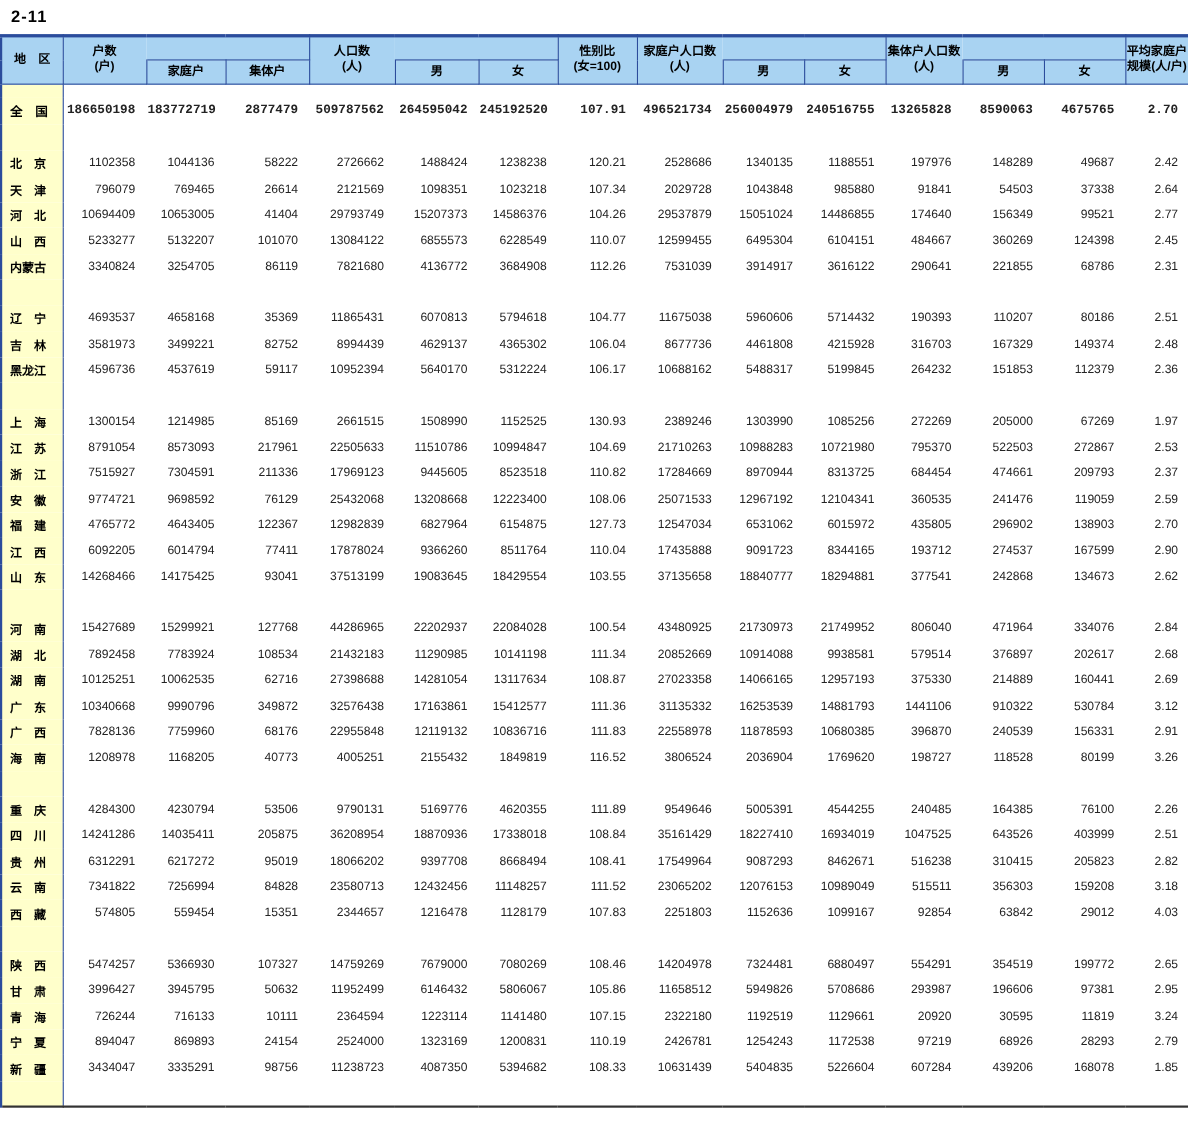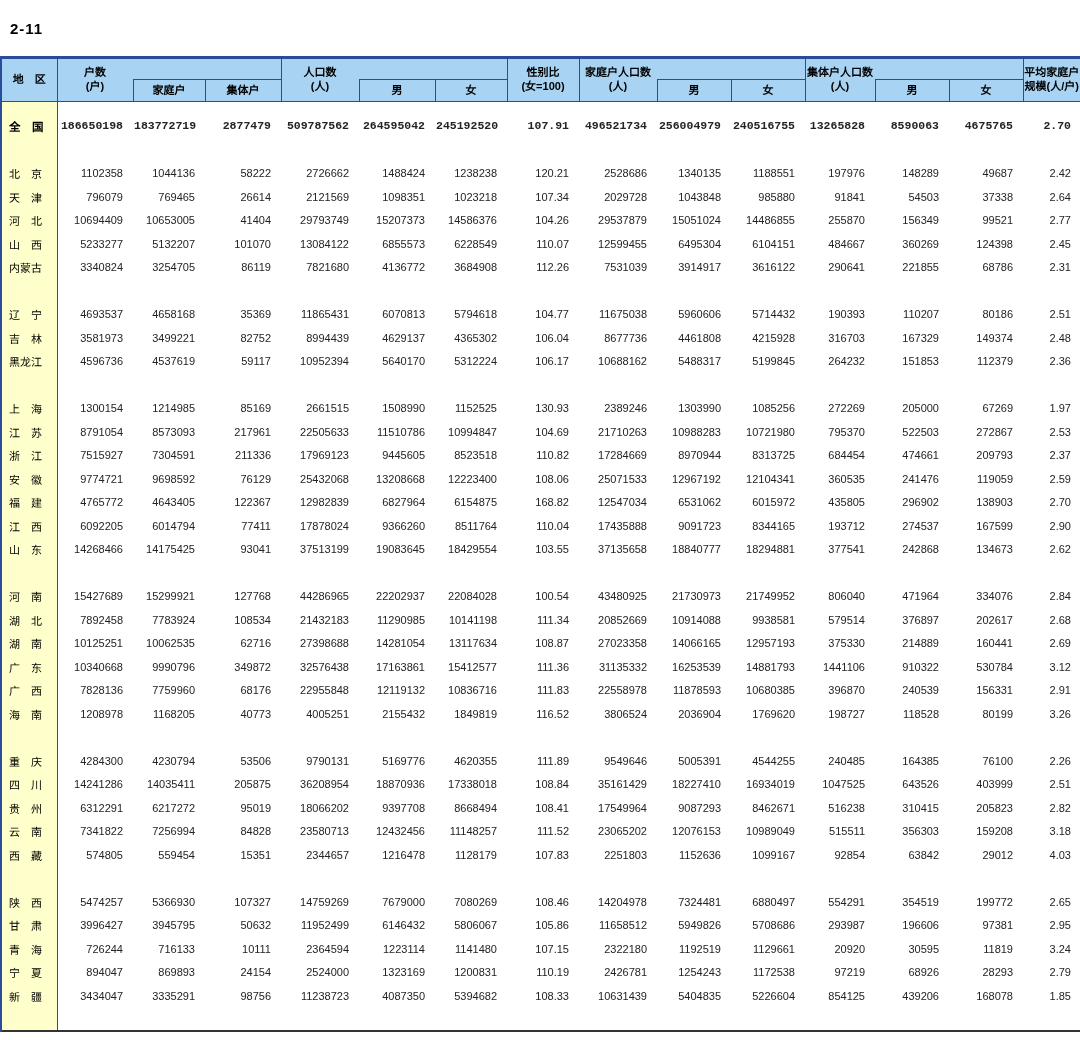--- a/index.html
+++ b/index.html
@@ -8,21 +8,21 @@
     --region-bg:#ffffcb;
     --num-color:#232323;
   }
   *{box-sizing:border-box;}
   html,body{margin:0;padding:0;background:#ffffff;}
   .page{
     width:1080px;height:1040px;background:#fff;position:relative;overflow:hidden;
     font-family:"Liberation Sans","DejaVu Sans",sans-serif;color:#000;
   }
   .title-bar{
-    height:56px;display:flex;align-items:center;padding-left:10px;
+    height:31px;display:flex;align-items:center;padding-left:10px;
     font-size:15px;font-weight:bold;letter-spacing:1px;text-align:right;
   }
   .title-bar .tno{margin-right:22px;}
   table.census{
     border-collapse:collapse;table-layout:fixed;width:1080px;
     border-top:3px solid var(--line);
     border-bottom:2px solid #333;
   }
   thead th{
     background:var(--hd-bg);
@@ -39,21 +39,21 @@
     font-size:11px;color:var(--num-color);
     vertical-align:middle;white-space:nowrap;
   }
   tbody tr[data-name="table-row"]{height:23.5px;}
   tbody tr.total-row{height:24px;font-family:Liberation Mono, monospace;}
   td.region-cell{
     background:var(--region-bg);
     border-left:2px solid var(--line);
     border-right:1px solid var(--line);
     text-align:left;padding-left:7px;
-    font-weight:normal;color:#000;
+    font-weight:bold;color:#000;
   }
   td.num{text-align:right;padding-right:10px;}
   tr.total-row td{font-weight:bold;font-size:11.5px;}
 </style>
 </head>
 <body>
 
 <div class="page" data-name="census-table-page">
 
   <div class="title-bar" data-name="page-title">
@@ -168,21 +168,21 @@
           <td class="num" data-name="value-cell">10694409</td>
           <td class="num" data-name="value-cell">10653005</td>
           <td class="num" data-name="value-cell">41404</td>
           <td class="num" data-name="value-cell">29793749</td>
           <td class="num" data-name="value-cell">15207373</td>
           <td class="num" data-name="value-cell">14586376</td>
           <td class="num" data-name="value-cell">104.26</td>
           <td class="num" data-name="value-cell">29537879</td>
           <td class="num" data-name="value-cell">15051024</td>
           <td class="num" data-name="value-cell">14486855</td>
-          <td class="num" data-name="value-cell">255870</td>
+          <td class="num" data-name="value-cell">174640</td>
           <td class="num" data-name="value-cell">156349</td>
           <td class="num" data-name="value-cell">99521</td>
           <td class="num" data-name="value-cell">2.77</td>
         </tr>
         <tr data-name="table-row">
           <td class="region-cell" data-name="region-label">山　西</td>
           <td class="num" data-name="value-cell">5233277</td>
           <td class="num" data-name="value-cell">5132207</td>
           <td class="num" data-name="value-cell">101070</td>
           <td class="num" data-name="value-cell">13084122</td>
@@ -342,21 +342,21 @@
           <td class="num" data-name="value-cell">2.59</td>
         </tr>
         <tr data-name="table-row">
           <td class="region-cell" data-name="region-label">福　建</td>
           <td class="num" data-name="value-cell">4765772</td>
           <td class="num" data-name="value-cell">4643405</td>
           <td class="num" data-name="value-cell">122367</td>
           <td class="num" data-name="value-cell">12982839</td>
           <td class="num" data-name="value-cell">6827964</td>
           <td class="num" data-name="value-cell">6154875</td>
-          <td class="num" data-name="value-cell">168.82</td>
+          <td class="num" data-name="value-cell">127.73</td>
           <td class="num" data-name="value-cell">12547034</td>
           <td class="num" data-name="value-cell">6531062</td>
           <td class="num" data-name="value-cell">6015972</td>
           <td class="num" data-name="value-cell">435805</td>
           <td class="num" data-name="value-cell">296902</td>
           <td class="num" data-name="value-cell">138903</td>
           <td class="num" data-name="value-cell">2.70</td>
         </tr>
         <tr data-name="table-row">
           <td class="region-cell" data-name="region-label">江　西</td>
@@ -664,21 +664,21 @@
           <td class="num" data-name="value-cell">3434047</td>
           <td class="num" data-name="value-cell">3335291</td>
           <td class="num" data-name="value-cell">98756</td>
           <td class="num" data-name="value-cell">11238723</td>
           <td class="num" data-name="value-cell">4087350</td>
           <td class="num" data-name="value-cell">5394682</td>
           <td class="num" data-name="value-cell">108.33</td>
           <td class="num" data-name="value-cell">10631439</td>
           <td class="num" data-name="value-cell">5404835</td>
           <td class="num" data-name="value-cell">5226604</td>
-          <td class="num" data-name="value-cell">854125</td>
+          <td class="num" data-name="value-cell">607284</td>
           <td class="num" data-name="value-cell">439206</td>
           <td class="num" data-name="value-cell">168078</td>
           <td class="num" data-name="value-cell">1.85</td>
         </tr>
         <tr data-name="spacer-row" style="height: 23.5px;">
           <td class="region-cell" data-name="region-column-fill"></td>
           <td colspan="14" data-name="empty-cell"></td>
         </tr>
       </tbody>
   </table>

